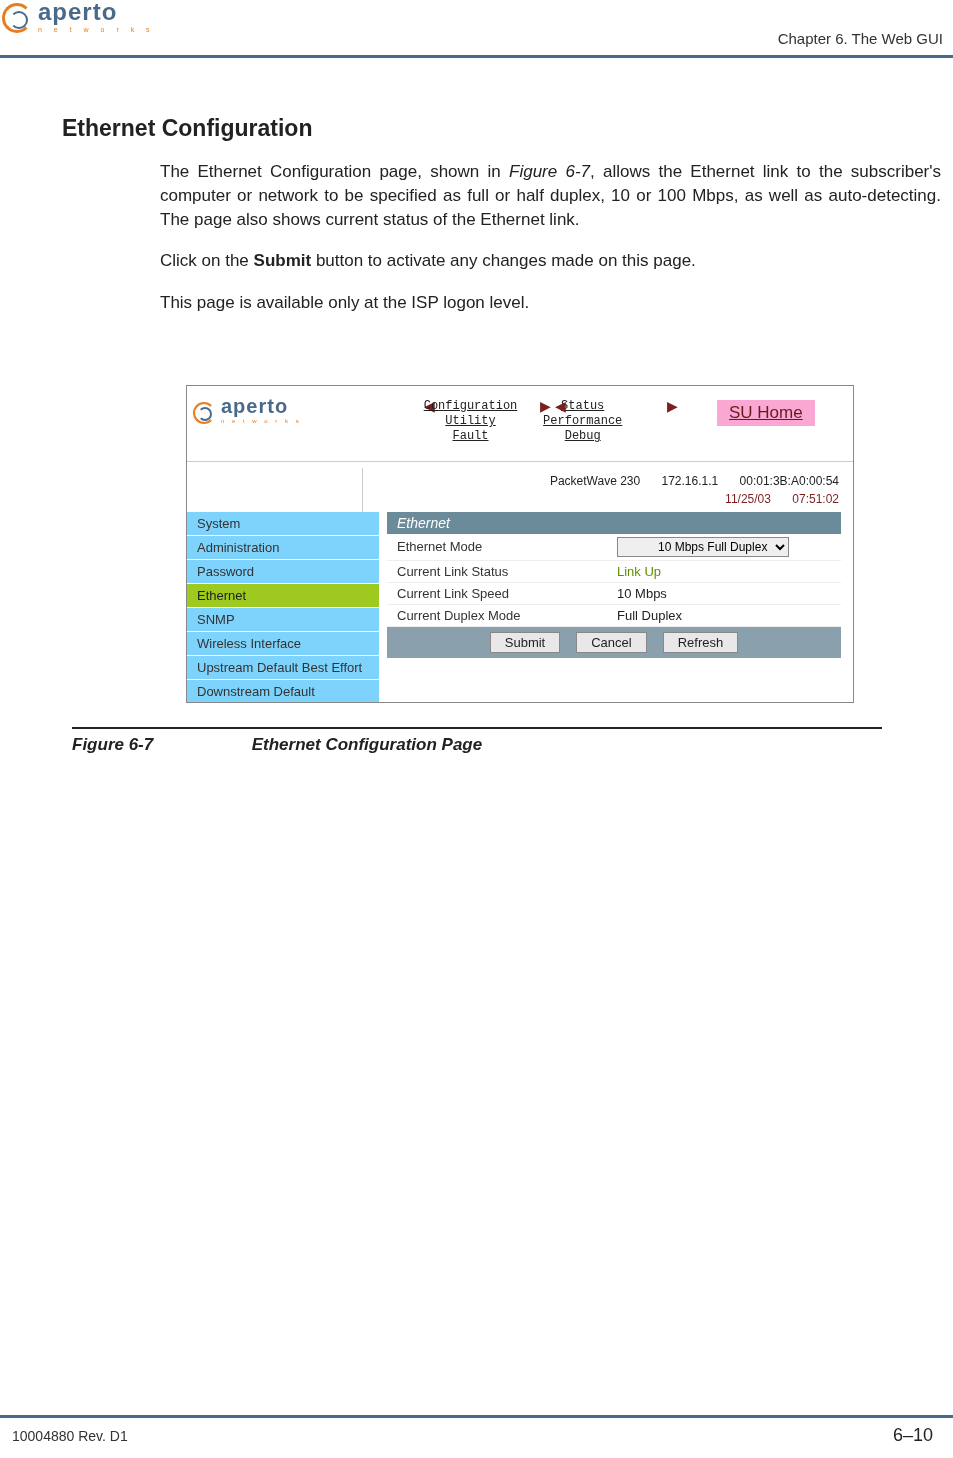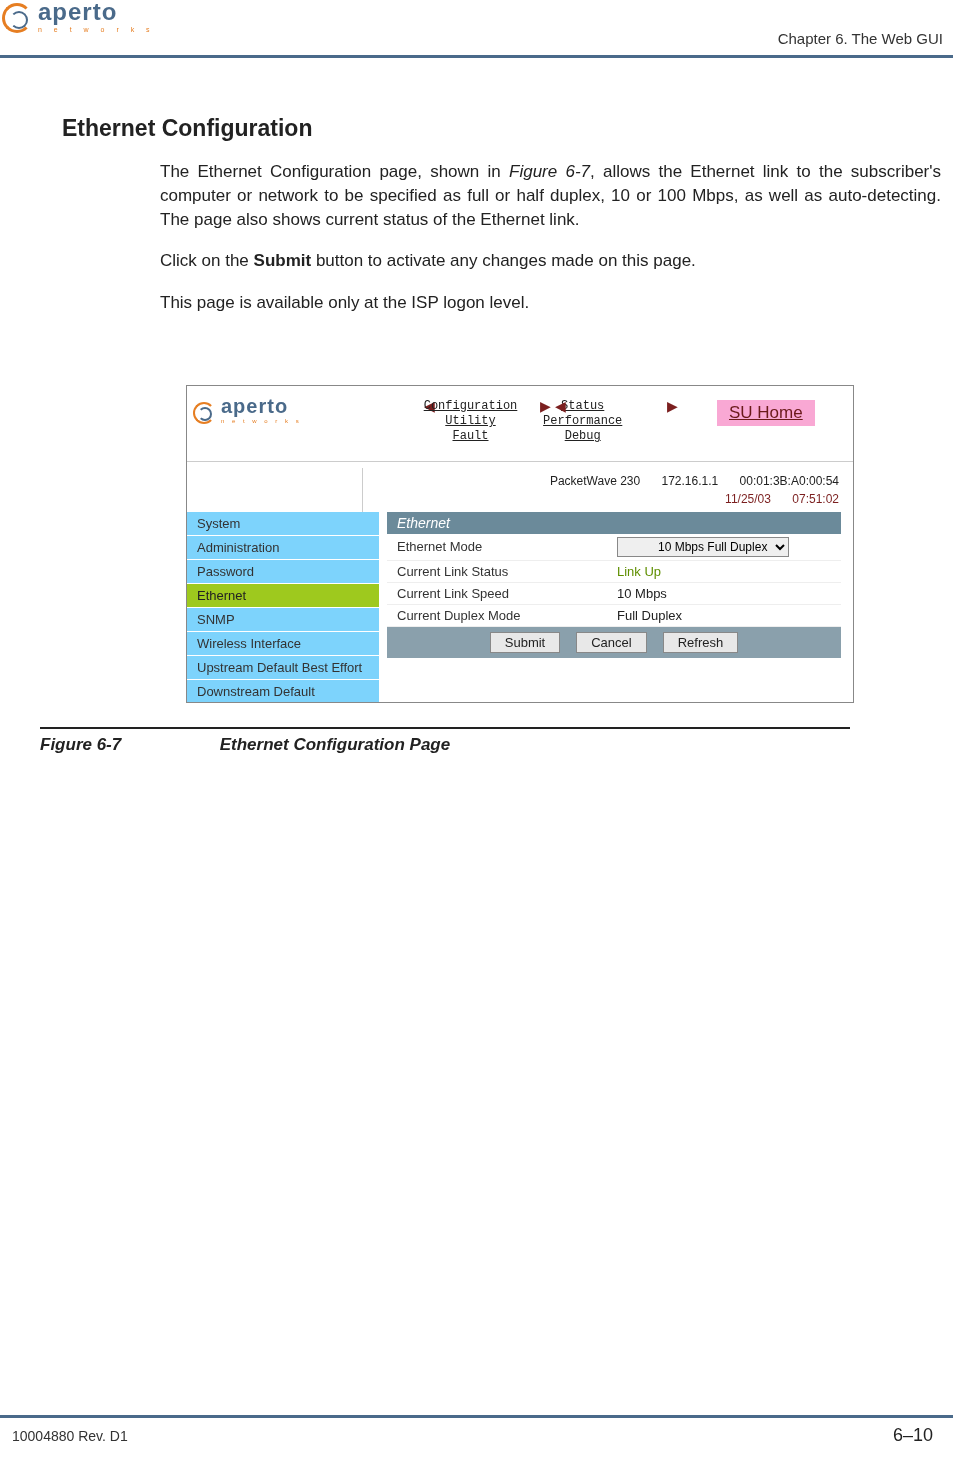--- a/index.html
+++ b/index.html
@@ -111,21 +111,21 @@
     display: flex; gap: 16px;
     justify-content: center;
   }
   .btn {
     background: #e8e8e8; border: 1px solid #888;
     padding: 2px 14px; font-size: 13px; color: #222;
     cursor: pointer;
   }
 
   
-  .fig-caption-wrap { margin: 24px 0 0 40px; }
+  .fig-caption-wrap { margin: 24px 0 0 72px; }
   .fig-caption-rule { height: 2px; background: #222; margin: 0 0 6px 0; width: 810px; }
   .fig-caption { font-size: 17px; font-style: italic; font-weight: bold; color: #222; }
   .fig-caption .fig-num { display: inline-block; width: 175px; }
 
   
   .footer-rule { position: absolute; left: 0; right: 0; bottom: 40px; height: 3px; background: #4a6a8a; }
   .footer-left { position: absolute; left: 12px; bottom: 14px; font-size: 14px; color: #333; }
   .footer-right { position: absolute; right: 20px; bottom: 12px; font-size: 18px; color: #222; }
 
   

